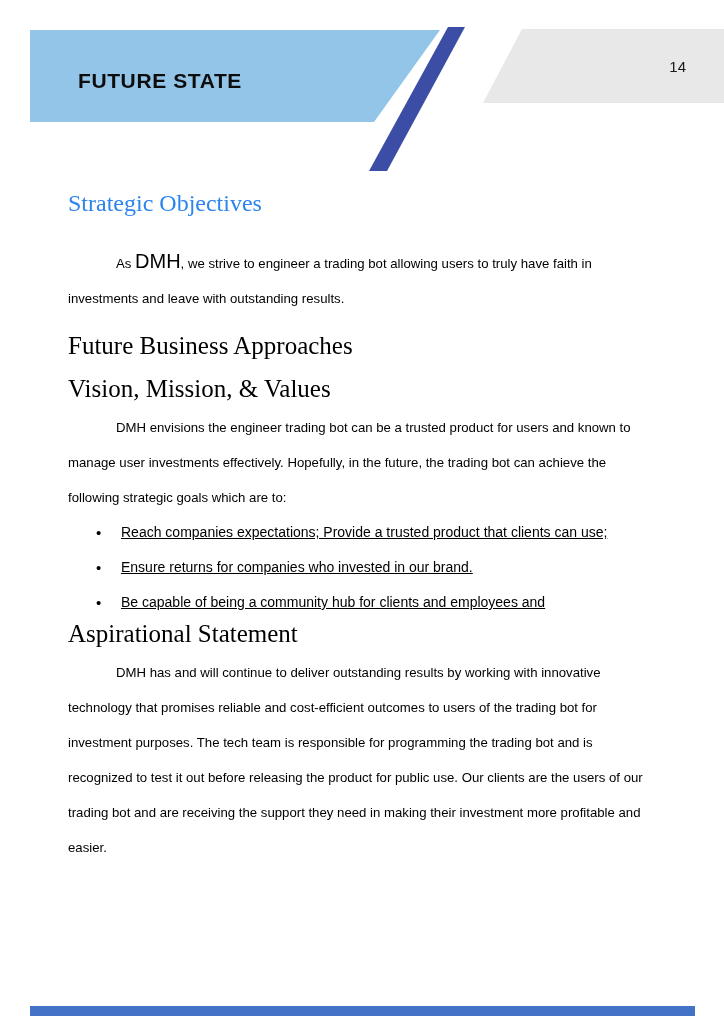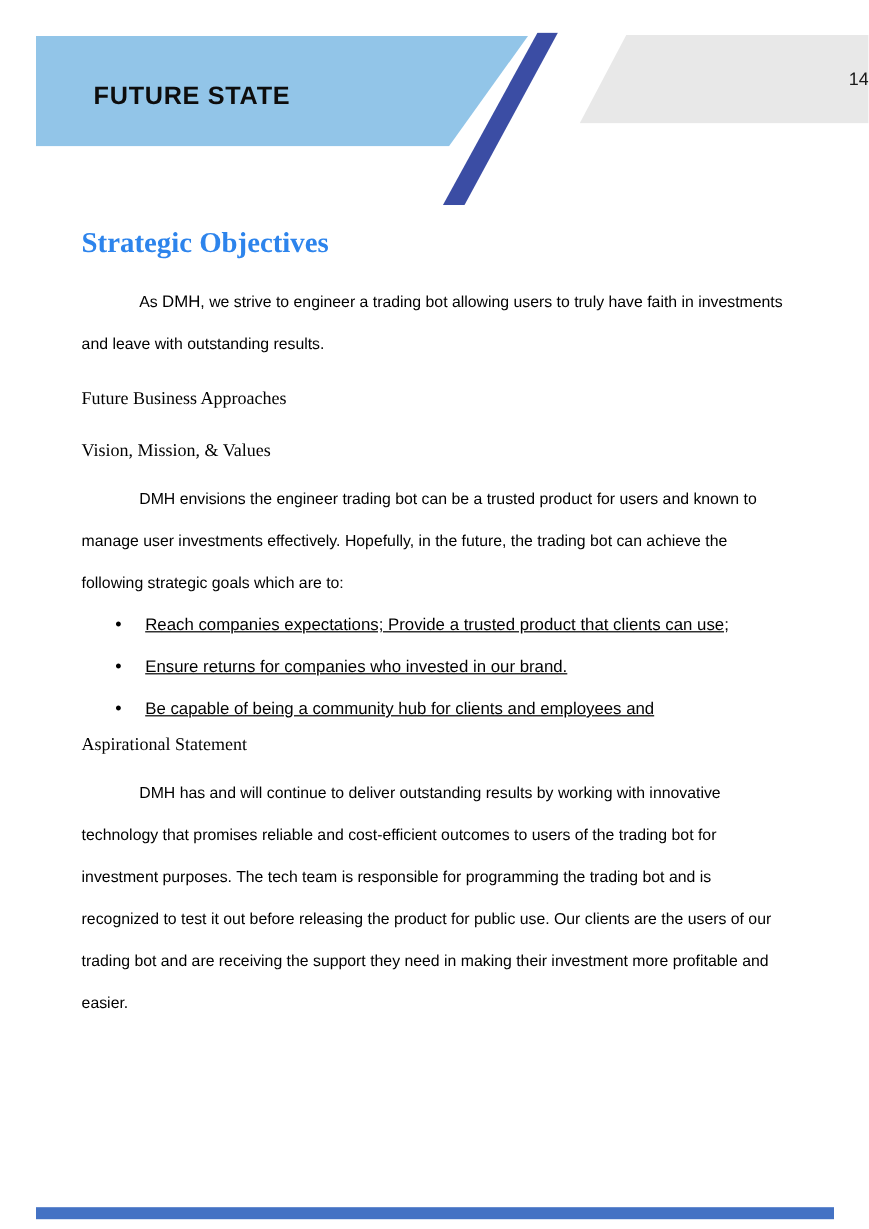--- a/index.html
+++ b/index.html
@@ -51,55 +51,56 @@
     position: absolute;
     left: 483px; top: 29px;
     width: 241px; height: 74px;
     background: var(--tab-gray);
     clip-path: polygon(39px 0, 100% 0, 100% 100%, 0 100%);
     display: flex;
     align-items: center;
     justify-content: flex-end;
   }
   .page-number {
+    padding-right: 38px;
     font-size: 15px;
     color: #1a1a1a;
   }
 
   
   .content {
     position: absolute;
     left: 68px; top: 188px;
     width: 592px;
   }
   .doc-title {
     font-family: "Liberation Serif", serif;
-    font-weight: 700;
+    font-weight: 400;
     font-size: 24px;
     line-height: 30px;
     color: var(--heading-blue);
-    margin: 0 0 16px 0;
+    margin: 0 0 26px 0;
   }
   .section-heading {
     font-family: "Liberation Serif", serif;
     font-weight: 400;
-    font-size: 15px;
+    font-size: 25px;
     line-height: 27px;
     color: #000;
     margin: 16px 0 8px 0;
   }
   .section--aspirational .section-heading { margin-top: 0; }
   .body-para {
     font-size: 13.2px;
     line-height: 35px;
     text-indent: 48px;
     text-align: left;
     color: #000;
   }
-  .body-para .lg { font-size: 14px; }
+  .body-para .lg { font-size: 20px; }
   .bullet-list {
     list-style: none;
     margin: 0;
     padding-left: 28px;
   }
   .bullet-list li {
     position: relative;
     padding-left: 25px;
     font-size: 14px;
     line-height: 35px;

